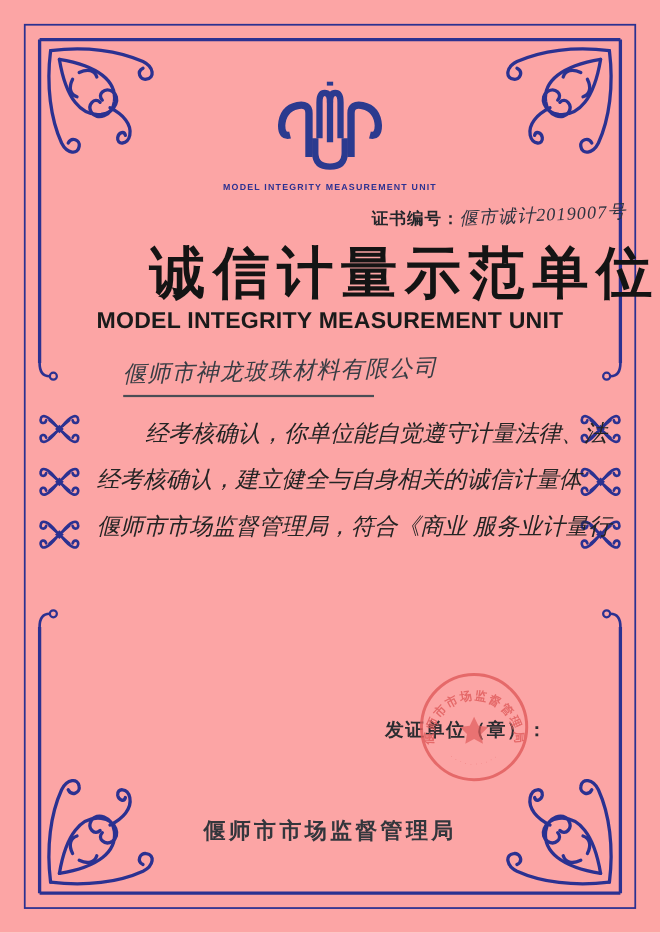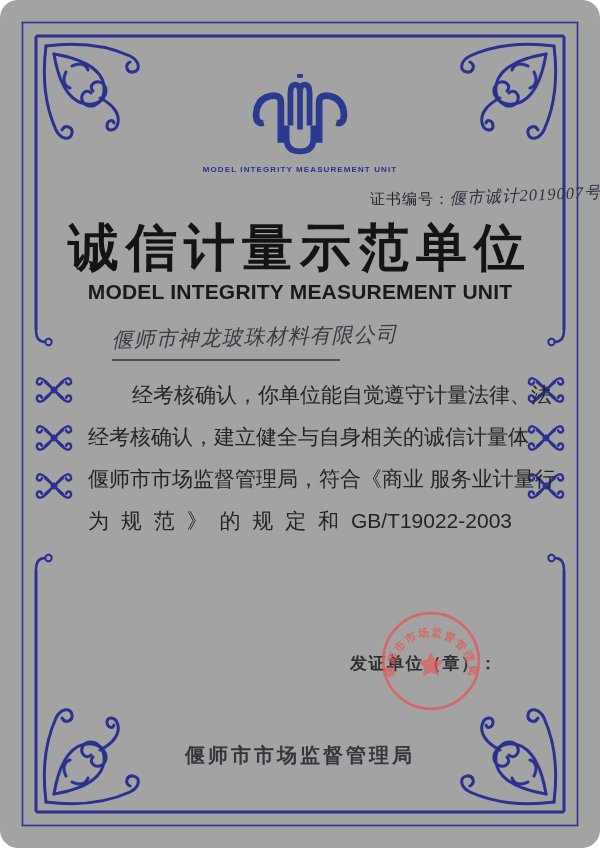--- a/index.html
+++ b/index.html
@@ -1,61 +1,61 @@
 <!DOCTYPE html>
 <html><head>
 <meta charset="utf-8">
 <style>
   html,body{margin:0;padding:0;background:#ffffff;}
   .page{
-    position:relative;width:600px;height:848px;background:#a3a3a3;overflow:hidden;
-    font-family:"Liberation Sans","DejaVu Sans",sans-serif;color:#222;border-radius:18px;
+    position:relative;width:600px;height:848px;background:#fca5a5;overflow:hidden;
+    font-family:"Liberation Sans","DejaVu Sans",sans-serif;color:#222;
   }
   .border-svg{position:absolute;left:0;top:0;width:600px;height:848px;pointer-events:none;}
 
   
   .logo-wrap{position:absolute;top:74px;left:0;width:600px;text-align:center;}
   .logo-caption{
     margin-top:1px;font-size:8px;font-weight:bold;letter-spacing:1.1px;
     color:#2b3191;font-family:"Liberation Sans",sans-serif;
   }
 
   
   .cert-no{position:absolute;top:188px;left:338px;width:220px;font-size:15px;color:#23262b;white-space:nowrap;}
-  .cert-no .label{font-family:"Liberation Serif","DejaVu Serif",serif;font-weight:normal;letter-spacing:1px;margin-left:32px;}
+  .cert-no .label{font-family:"Liberation Serif","DejaVu Serif",serif;font-weight:bold;letter-spacing:1px;}
   .cert-no .value{
     display:inline-block;transform:rotate(-2.5deg);transform-origin:left bottom;
     font-family:"Liberation Serif","DejaVu Serif",serif;font-style:italic;
     font-size:16.5px;color:#2e3340;letter-spacing:1px;
   }
 
   
   .title-zh{
-    position:absolute;top:214px;left:0;width:600px;text-align:center;
+    position:absolute;top:214px;left:0;width:600px;text-align:right;
     font-family:"Liberation Serif","DejaVu Serif",serif;font-weight:bold;
     font-size:51px;letter-spacing:7px;color:#141414;white-space:nowrap;
   }
   .title-en{
     position:absolute;top:280px;left:0;width:600px;text-align:center;
     font-weight:bold;font-size:21px;letter-spacing:0.2px;color:#1a1a1a;white-space:nowrap;
   }
 
   
   .company{
     position:absolute;left:112px;top:326px;width:228px;
     border-bottom:2px solid #4a4e55;padding-bottom:5px;text-align:left;
   }
   .company .hw{
     display:inline-block;transform:rotate(-1.2deg);transform-origin:left bottom;
     font-family:"Liberation Serif","DejaVu Serif",serif;font-style:italic;
     font-size:21px;color:#383d44;letter-spacing:1px;white-space:nowrap;
   }
 
   
-  .body-text{position:absolute;left:88px;top:374px;width:424px;font-size:21px;line-height:42px;color:#242424;}
+  .body-text{position:absolute;left:88px;top:374px;width:424px;font-size:21px;line-height:42px;color:#242424;font-style:italic;}
   .body-text .line{text-align:justify;text-align-last:justify;white-space:nowrap;}
   .body-text .line.first{text-indent:44px;}
   .body-text .line.last{text-align-last:left;white-space:normal;}
 
   
   .issuer{position:absolute;left:306px;top:652px;font-size:17px;font-weight:bold;letter-spacing:1.5px;color:#2b2d31;white-space:nowrap;margin-left:44px;}
   .seal{position:absolute;left:379px;top:609px;width:104px;height:104px;opacity:0.82;}
 
   
   .footer-agency{
@@ -147,21 +147,20 @@
   <div class="title-en">MODEL INTEGRITY MEASUREMENT UNIT</div>
 
   <div class="company">
     <span class="hw">偃师市神龙玻珠材料有限公司</span>
   </div>
 
   <div class="body-text">
     <div class="line first">经考核确认，你单位能自觉遵守计量法律、法</div>
     <div class="line">经考核确认，建立健全与自身相关的诚信计量体</div>
     <div class="line">偃师市市场监督管理局，符合《商业 服务业计量行</div>
-    <div class="line">为规范》的规定和GB/T19022-2003</div>
   </div>
 
   <div class="issuer">发证单位（章）：</div>
 
   <svg class="seal" viewBox="0 0 100 100" xmlns="http://www.w3.org/2000/svg">
     <defs>
       <path id="sealTopArc" d="M 14,62 A 36,36 0 1 1 86,62" fill="none"></path>
       <path id="sealBotArc" d="M 24,71 A 33,33 0 0 0 76,71" fill="none"></path>
     </defs>
     <circle cx="50" cy="50" r="46" fill="none" stroke="#e05c5c" stroke-width="2.6"></circle>

